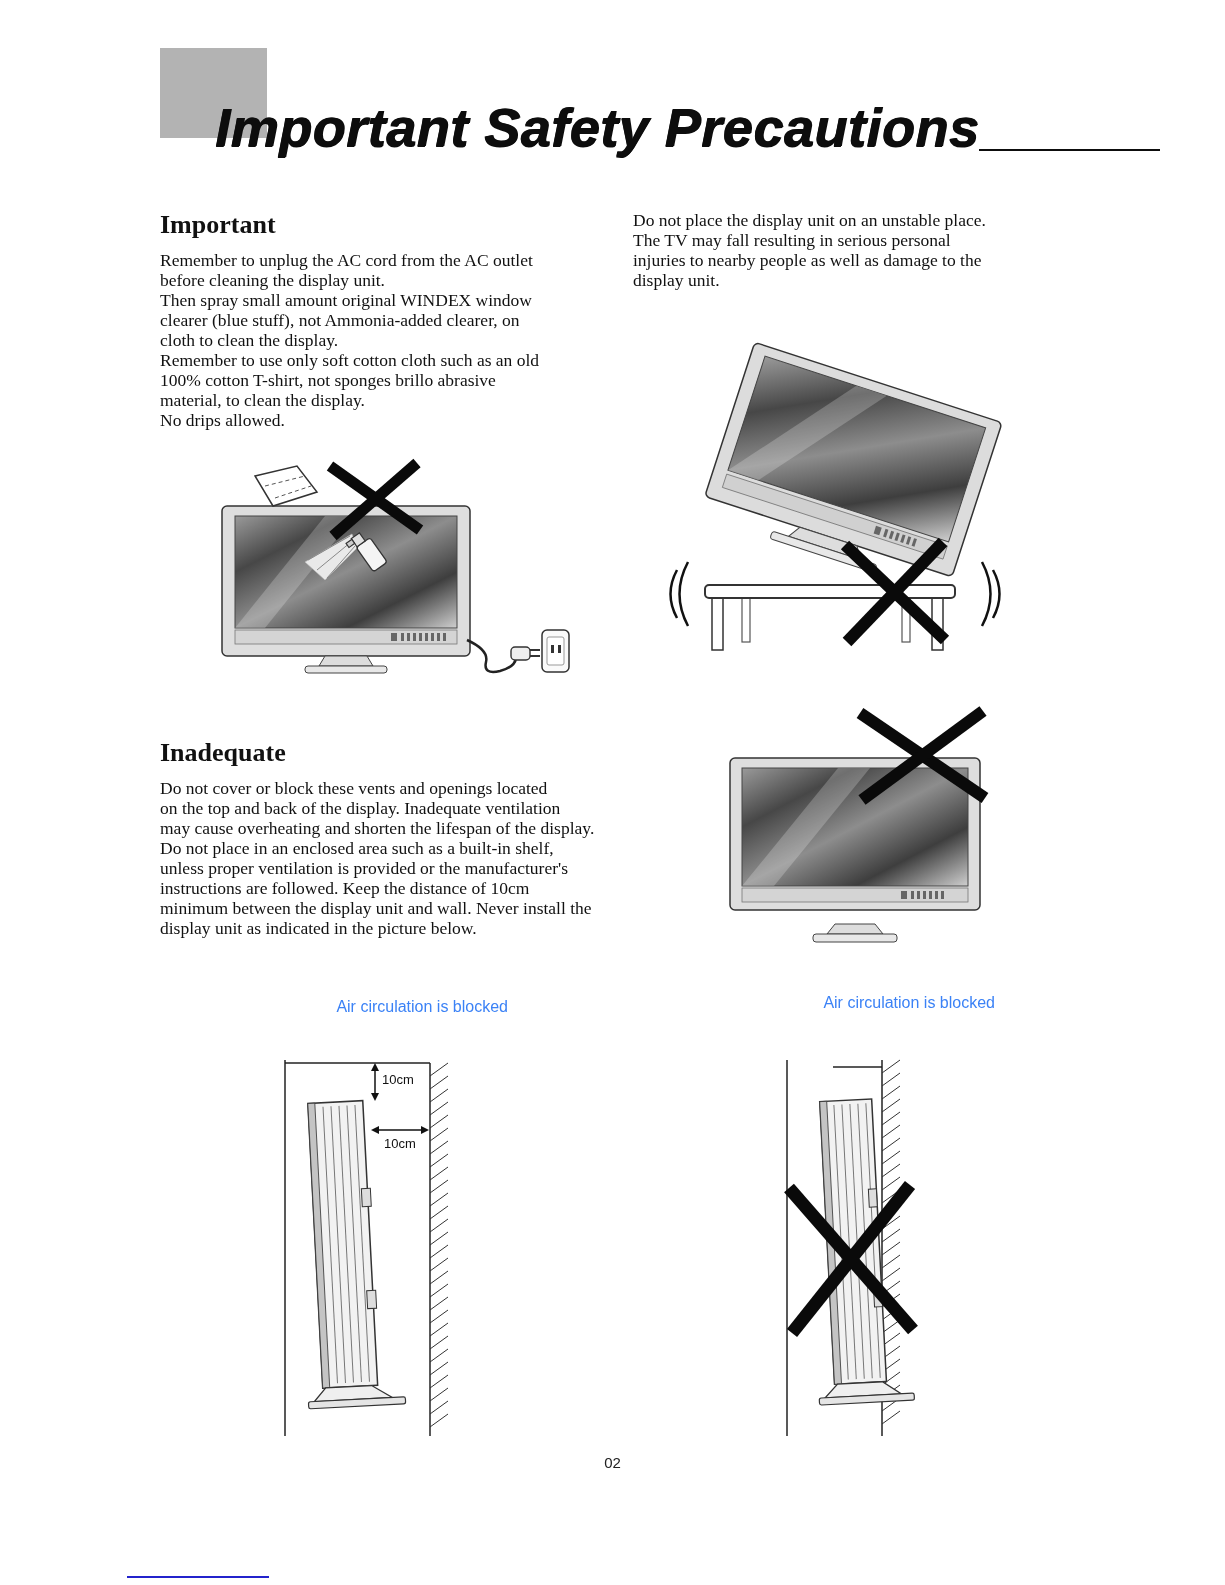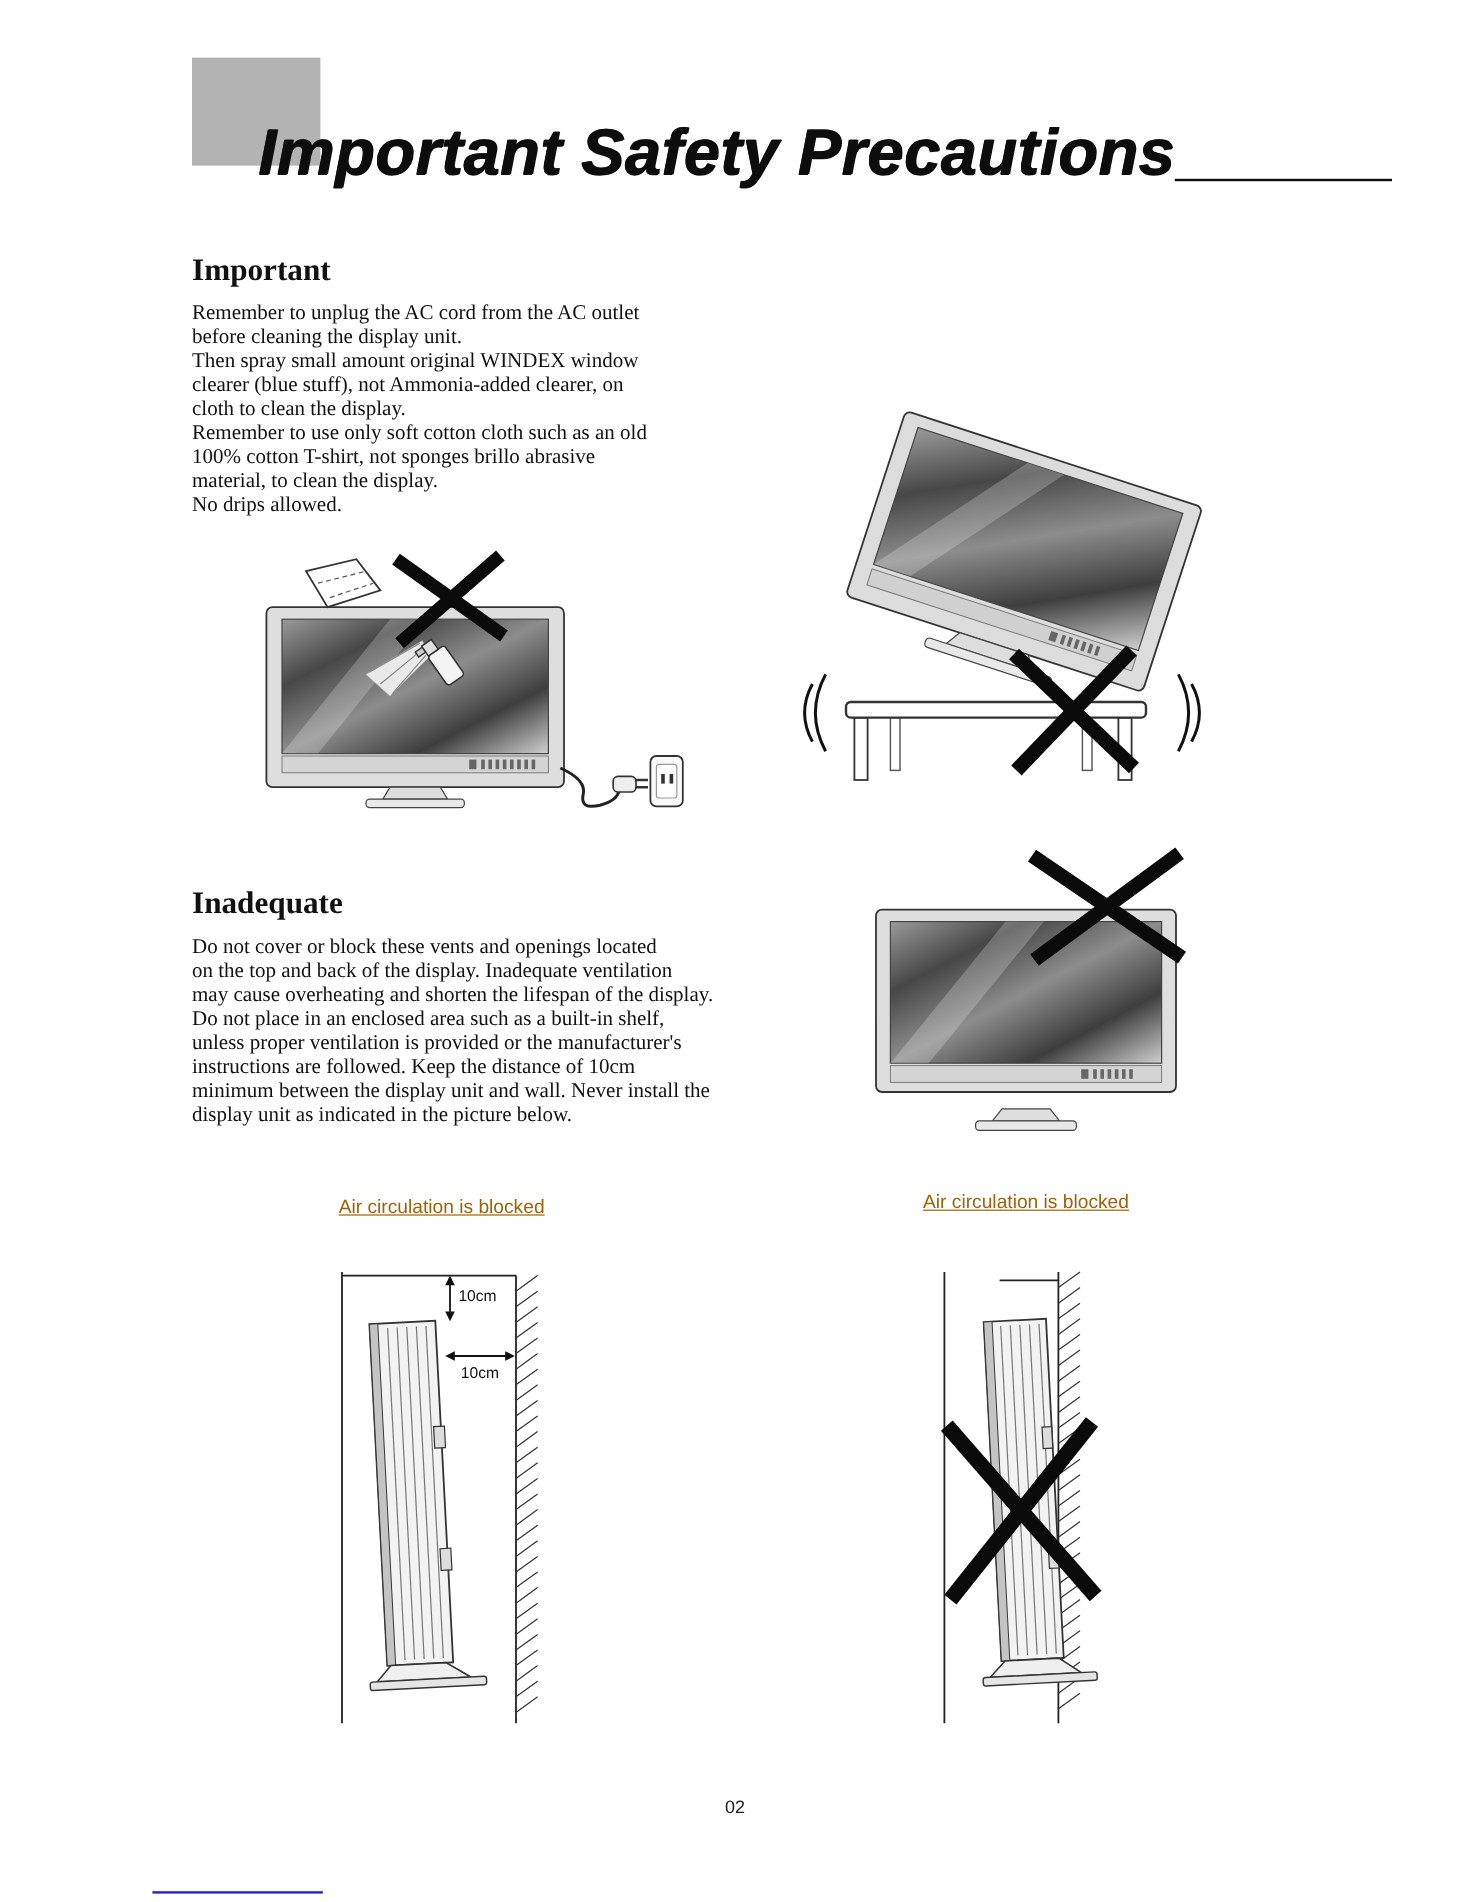--- a/index.html
+++ b/index.html
@@ -62,31 +62,30 @@
   .sec-cleaning    { left: 160px; top: 210px; width: 460px; }
   .sec-stand       { left: 633px; top: 210px; width: 470px; }
   .sec-ventilation { left: 160px; top: 738px; width: 530px; }
 
   
   .fig { position: absolute; }
   .caption {
     position: absolute;
     font-family: "Liberation Sans", sans-serif;
     font-size: 16px;
-    color: #a16207;
-    text-align: center;
+    color: #3b82f6;
+    text-align: right;
     width: 280px;
-    text-decoration: underline;
   }
   .caption-left  { left: 228px; top: 998px; }
   .caption-right { left: 715px; top: 994px; }
 
   .page-number {
     position: absolute;
-    left: 0; right: 0; top: 1498px;
+    left: 0; right: 0; top: 1454px;
     text-align: center;
     font-family: "Liberation Sans", sans-serif;
     font-size: 15px;
     color: #222;
   }
   .footer-link-line {
     position: absolute;
     left: 127px; top: 1576px;
     width: 142px; height: 2px;
     background: #2323cc;
@@ -116,20 +115,24 @@
 Then spray small amount original WINDEX window
 clearer (blue stuff), not Ammonia-added clearer, on
 cloth to clean the display.
 Remember to use only soft cotton cloth such as an old
 100% cotton T-shirt, not sponges brillo abrasive
 material, to clean the display.
 No drips allowed.</p>
   </div>
 
   <div class="abs section sec-stand">
+    <p>Do not place the display unit on an unstable place.
+The TV may fall resulting in serious personal
+injuries to nearby people as well as damage  to the
+display unit.</p>
   </div>
 
   <div class="abs section sec-ventilation">
     <h2>Inadequate</h2>
     <p>Do not cover or block these vents and openings located
 on the top and back of the display. Inadequate ventilation
 may cause overheating and shorten the lifespan of the display.
 Do not place in an enclosed area such  as a built-in shelf,
 unless proper ventilation is provided or the manufacturer's
 instructions are followed. Keep the distance of 10cm

